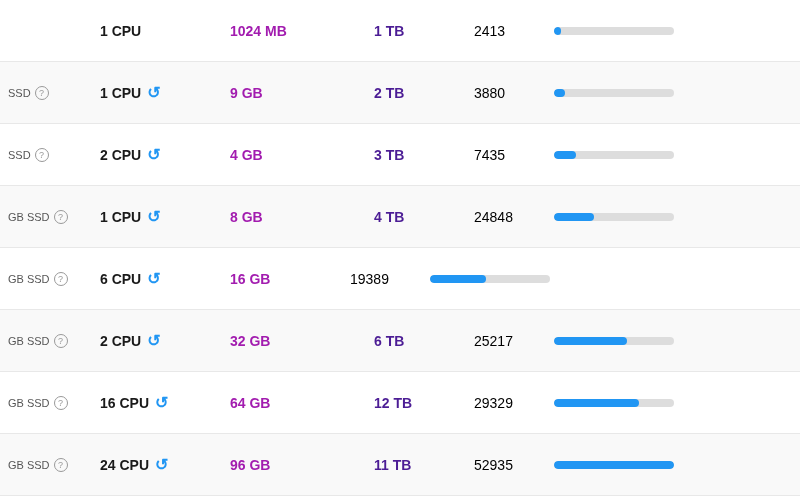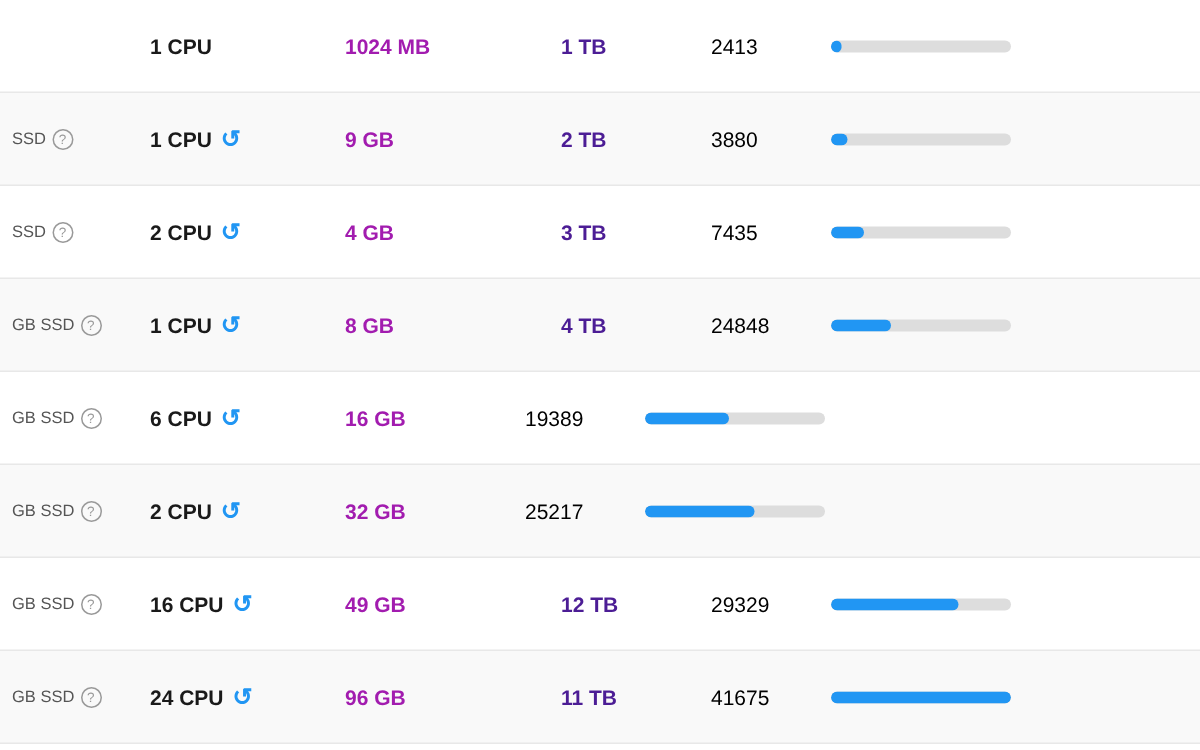--- a/index.html
+++ b/index.html
@@ -195,56 +195,57 @@
     <div class="row">
       <div class="col-label">
         <span class="ssd-label">GB SSD</span>
         <span class="help-icon">?</span>
       </div>
       <div class="col-cpu">
         <span>2 CPU</span>
         <span class="transfer-icon">↺</span>
       </div>
       <div class="col-ram">32 GB</div>
+      <div class="col-storage">6 TB</div>
       <div class="col-price">25217</div>
       <div class="col-bar">
         <div class="progress-track">
           <div class="progress-fill" style="width: 61%;"></div>
         </div>
       </div>
     </div>
     <div class="row">
       <div class="col-label">
         <span class="ssd-label">GB SSD</span>
         <span class="help-icon">?</span>
       </div>
       <div class="col-cpu">
         <span>16 CPU</span>
         <span class="transfer-icon">↺</span>
       </div>
-      <div class="col-ram">49 GB</div>
+      <div class="col-ram">64 GB</div>
       <div class="col-storage">12 TB</div>
       <div class="col-price">29329</div>
       <div class="col-bar">
         <div class="progress-track">
           <div class="progress-fill" style="width: 71%;"></div>
         </div>
       </div>
     </div>
     <div class="row">
       <div class="col-label">
         <span class="ssd-label">GB SSD</span>
         <span class="help-icon">?</span>
       </div>
       <div class="col-cpu">
         <span>24 CPU</span>
         <span class="transfer-icon">↺</span>
       </div>
       <div class="col-ram">96 GB</div>
       <div class="col-storage">11 TB</div>
-      <div class="col-price">41675</div>
+      <div class="col-price">52935</div>
       <div class="col-bar">
         <div class="progress-track">
           <div class="progress-fill" style="width: 100%;"></div>
         </div>
       </div>
     </div>
   </div>
 
 </body></html>

